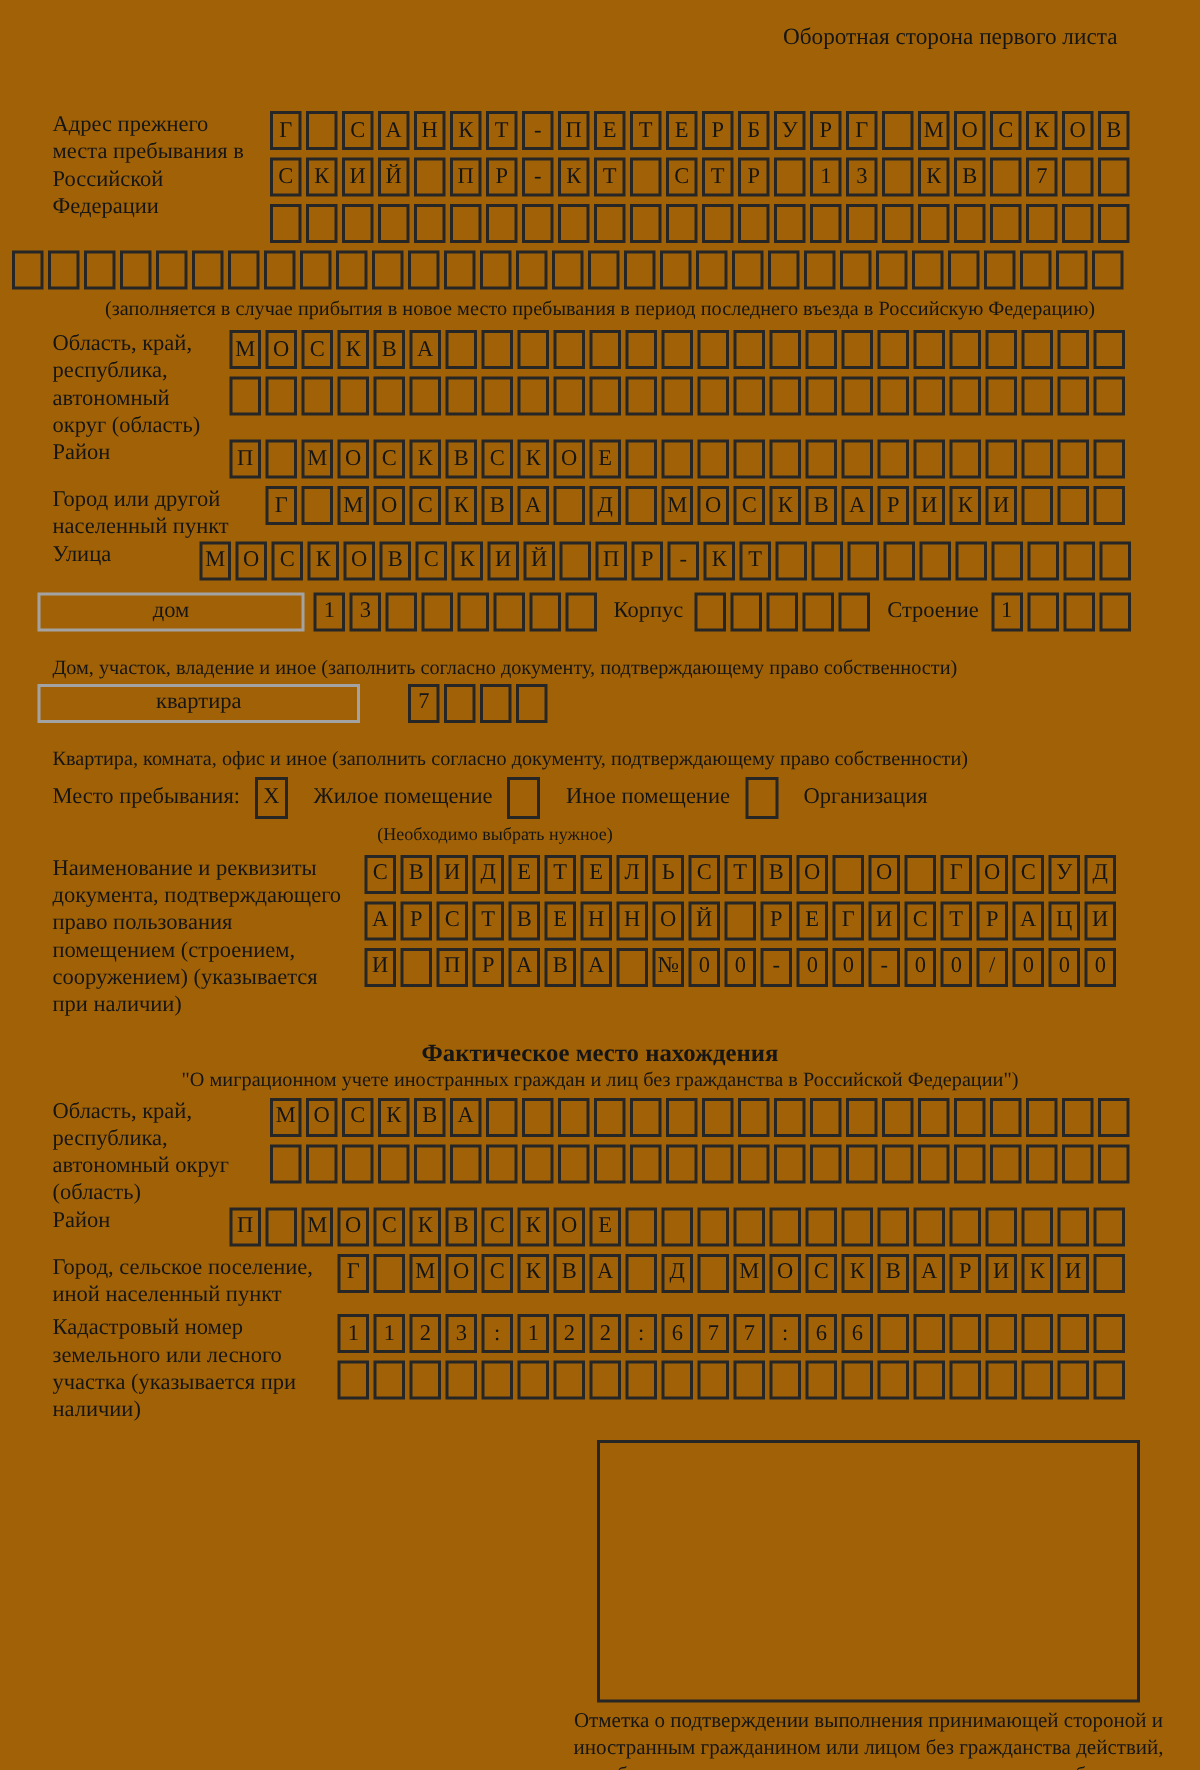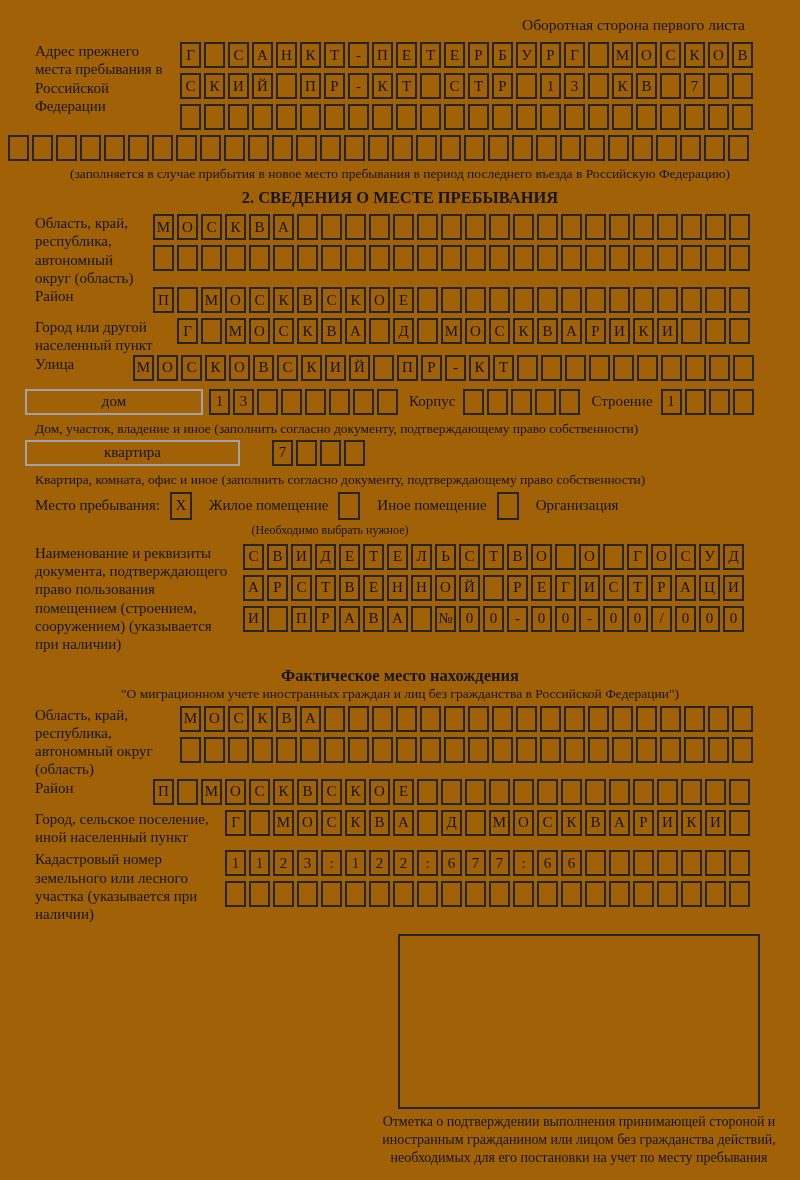--- a/index.html
+++ b/index.html
@@ -32,34 +32,34 @@
   .cap-center{text-align:center;}
   .sec-title{text-align:center;font-weight:bold;font-size:16.5px;}
   .cb{width:22px;min-width:22px;height:28px;}
   .stamp-box{
     box-sizing:border-box;border:2px solid #262626;
     margin-left:398px;width:362px;height:175px;margin-top:10px;
   }
   .stamp-cap{margin-left:372px;width:414px;text-align:center;font-size:14px;line-height:1.3;margin-top:4px;}
 
   
-  .blockA{display:flex;margin-top:8px;}
+  .blockA{display:flex;margin-top:40px;}
   .blockA .flabel{margin-left:35px;width:145px;padding-right:8px;}
   .fullrow{margin-left:8px;margin-top:0;}
   .capA{margin-top:1px;}
 
   
   .r-region .flabel{margin-left:35px;width:118px;padding-right:6px;}
   .r-district .flabel{margin-left:35px;width:118px;padding-right:6px;}
   .r-city .flabel{margin-left:35px;width:142px;padding-right:8px;}
   .r-street .flabel{margin-left:35px;width:98px;padding-right:6px;}
   .r-house{margin-left:25px;margin-top:3px;}
   .house-box{width:178px;}
   .house-cells{margin-left:6px;}
-  .cap-ind{margin-left:35px;margin-top:1px;margin-bottom:3px;}
+  .cap-ind{margin-left:35px;margin-top:11px;margin-bottom:3px;}
   .r-apart{margin-left:25px;margin-top:3px;gap:26px;}
   .apart-box{width:215px;}
   .apart-cells{margin-left:6px;}
   .stayrow{display:flex;align-items:center;margin-left:35px;margin-top:4px;}
   .stayrow .txt{margin-right:10px;}
   .stayrow .gap1{margin:0 10px 0 14px;}
   .choose-note{margin-left:150px;width:360px;text-align:center;font-size:12px;margin-top:3px;}
   .r-doc{margin-top:6px;}
   .r-doc .flabel{margin-left:35px;width:208px;padding-right:12px;}
 
@@ -193,21 +193,20 @@
       <span class="cell"></span>
       <span class="cell"></span>
       <span class="cell"></span>
       <span class="cell"></span>
       <span class="cell"></span>
       <span class="cell"></span>
       <span class="cell"></span>
     </div>
   <div class="caption cap-center capA">(заполняется в случае прибытия в новое место пребывания в период последнего въезда в Российскую Федерацию)</div>
 
-  <div class="sec-title mt6">2. СВЕДЕНИЯ О МЕСТЕ ПРЕБЫВАНИЯ</div>
 
   <div class="fieldrow r-region mt6">
     <div class="flabel">Область, край, республика, автономный округ (область)</div>
     <div>
       <div class="cellrow">
           <span class="cell">М</span>
           <span class="cell">О</span>
           <span class="cell">С</span>
           <span class="cell">К</span>
           <span class="cell">В</span>

